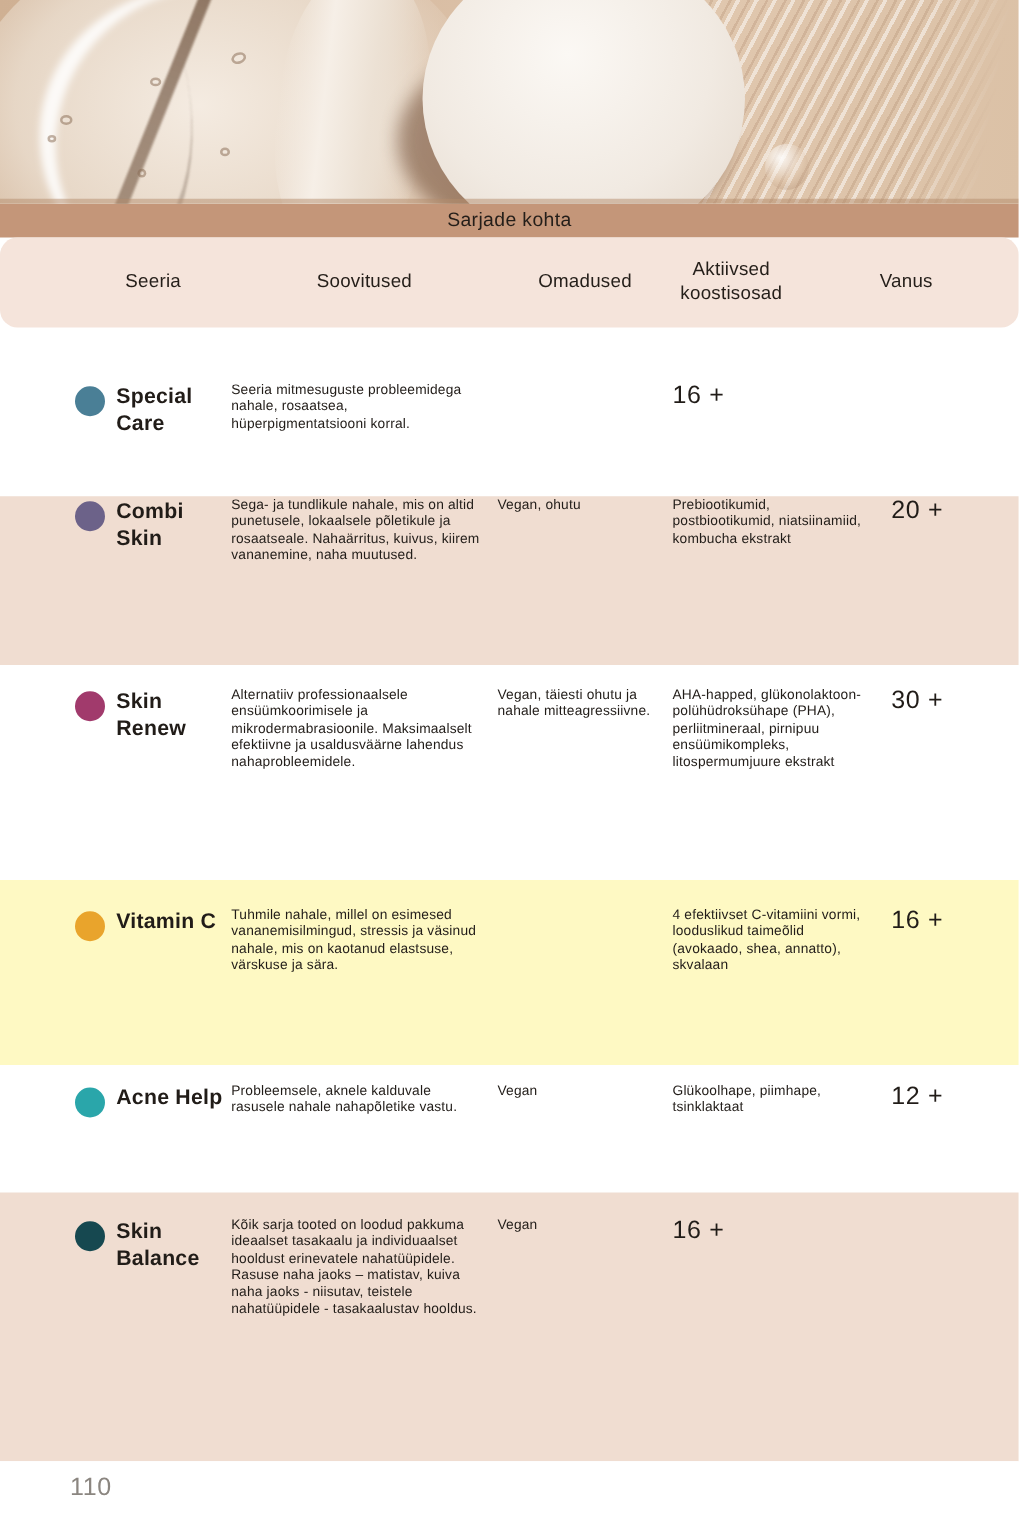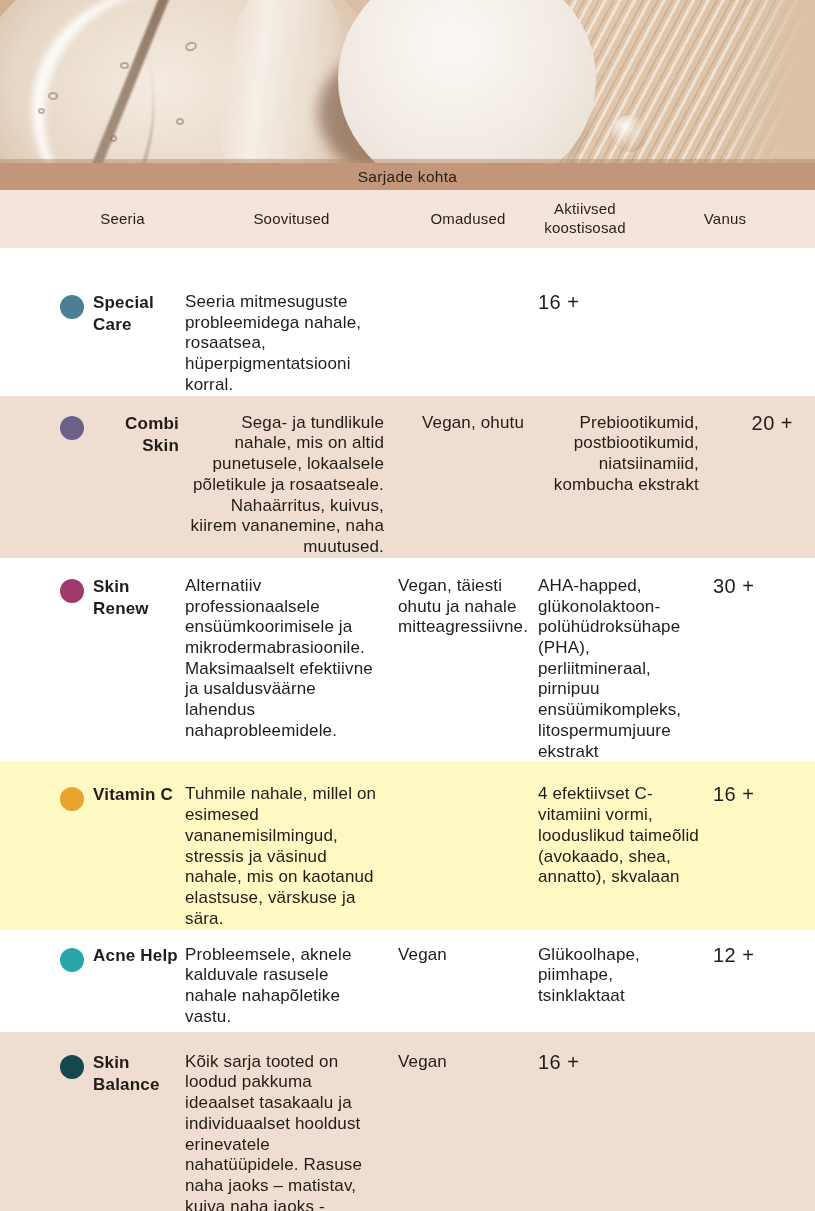--- a/index.html
+++ b/index.html
@@ -73,52 +73,52 @@
   }
   .photo-baseline { left:0; bottom:0; width:815px; height:4px; background:rgba(180,140,108,.5); }
 
   
   .title-bar {
     height:27px; display:flex; align-items:center; justify-content:center;
     font-size:15.5px; font-weight:500; letter-spacing:.3px; color:#241e19;
   }
 
   
-  .col-header { position:relative; height:58px; font-size:15px; color:#241e19; }
+  .col-header { position:relative; height:72px; font-size:15px; color:#241e19;border-radius:14px; }
   .col-header span {
     position:absolute; top:50%; transform:translateY(-50%);
     text-align:center; line-height:1.25; letter-spacing:.2px;
   }
   .h-seeria     { left:60px;  width:125px; }
   .h-soovitused { left:185px; width:213px; }
   .h-omadused   { left:398px; width:140px; }
   .h-aktiivsed  { left:520px; width:130px; }
   .h-vanus      { left:690px; width:70px;  }
 
   
   .rows { width:815px; }
   .row {
     display:grid;
     grid-template-columns:33px 92px 213px 140px 175px 1fr;
     padding-left:60px; padding-right:8px;
   }
   .row:nth-child(1) { min-height:135px; padding-top:44px; }
-  .row:nth-child(2) { min-height:135px; padding-top:17px;text-align:right; }
+  .row:nth-child(2) { min-height:135px; padding-top:1px; }
   .row:nth-child(3) { min-height:172px; padding-top:18px; }
   .row:nth-child(4) { min-height:148px; padding-top:22px; }
   .row:nth-child(5) { min-height:102px; padding-top:15px; }
   .row:nth-child(6) { min-height:215px; padding-top:20px; }
   .dot-cell { padding-top:3px; }
   .dot { width:24px; height:24px; border-radius:50%; }
   .series-name {
     font-size:17px; font-weight:600; line-height:1.32; letter-spacing:.2px;
     padding-right:6px;
   }
   .cell {
-    font-size:17px; line-height:1.22; letter-spacing:.15px;
+    font-size:11px; line-height:1.22; letter-spacing:.15px;
     padding-right:14px; white-space:pre-line;
   }
   .vanus-cell { font-size:20px; letter-spacing:.5px; margin-top:-2px; }
 
   
   .footer { height:56px; background:#fff; position:relative; }
   .page-number {
     position:absolute; left:56px; top:10px;
     font-size:20px; color:#8b8680; letter-spacing:.5px;
   }

